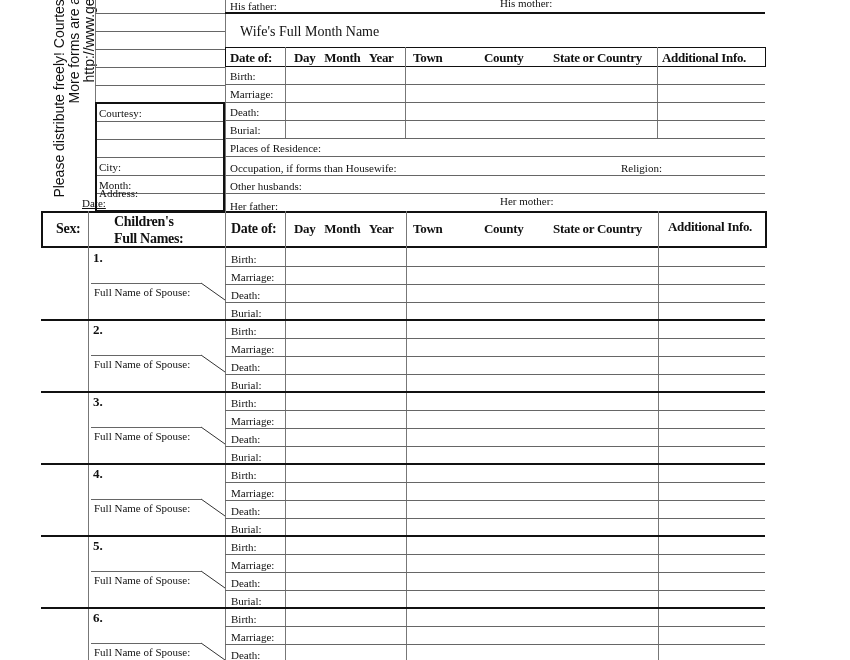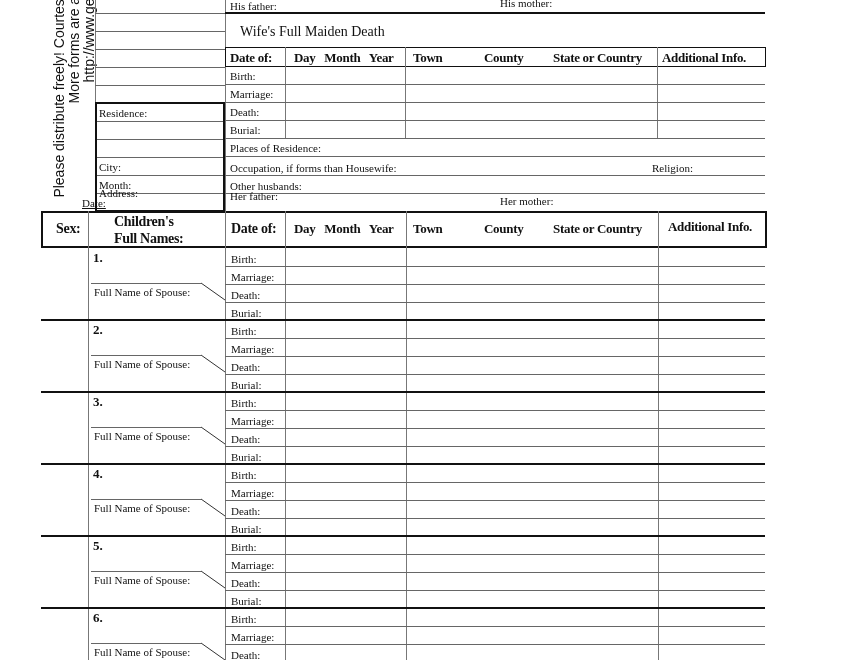--- a/index.html
+++ b/index.html
@@ -32,33 +32,33 @@
   <div class="hl" style="left:95px; top:67px; width:130px;"></div>
   <div class="hl" style="left:95px; top:85px; width:130px;"></div>
 </div>
 
 <div class="box" style="left:95px; top:102px; width:130px; height:110px;"></div>
 <div class="hl" style="left:97px; top:121px; width:126px;"></div>
 <div class="hl" style="left:97px; top:139px; width:126px;"></div>
 <div class="hl" style="left:97px; top:157px; width:126px;"></div>
 <div class="hl" style="left:97px; top:175px; width:126px;"></div>
 <div class="hl" style="left:97px; top:193px; width:126px;"></div>
-<div class="lbl" style="left:99px; top:107px;">Residence:</div>
+<div class="lbl" style="left:99px; top:107px;">Courtesy:</div>
 <div class="lbl" style="left:99px; top:143px;margin-top:44px;">Address:</div>
 <div class="lbl" style="left:99px; top:161px;">City:</div>
 <div class="lbl" style="left:99px; top:179px;">Month:</div>
 <div class="lbl" style="left:82px; top:197px;text-decoration:underline;">Date:</div>
 
 <div class="vl" style="left:225px; top:0; height:212px;"></div>
 
 <div class="lbl" style="left:230px; top:0px;">His father:</div>
 <div class="lbl" style="left:500px; top:-3px;">His mother:</div>
 <div class="hl thick" style="left:225px; top:12px; width:540px;"></div>
 
-<div class="abs" style="left:240px; top:24px; font-size:14px;">Wife's Full Maiden Death</div>
+<div class="abs" style="left:240px; top:24px; font-size:14px;">Wife's Full Month Name</div>
 
 <div class="box" style="left:225px; top:47px; width:541px; height:20px; border-width:1px;"></div>
 <div class="hdr" style="left:230px; top:50px;">Date of:</div>
 <div class="hdr" style="left:294px; top:50px; white-space:pre;">Day   Month   Year</div>
 <div class="hdr" style="left:413px; top:50px;">Town</div>
 <div class="hdr" style="left:484px; top:50px;">County</div>
 <div class="hdr" style="left:553px; top:50px;">State or Country</div>
 <div class="hdr" style="left:662px; top:50px;">Additional Info.</div>
 
 <div class="vl" style="left:285px; top:47px; height:92px;"></div>
@@ -71,23 +71,23 @@
 <div class="hl" style="left:225px; top:138px; width:540px;"></div>
 <div class="hl" style="left:225px; top:156px; width:540px;"></div>
 <div class="hl" style="left:225px; top:175px; width:540px;"></div>
 <div class="hl" style="left:225px; top:193px; width:540px;"></div>
 <div class="lbl" style="left:230px; top:70px;">Birth:</div>
 <div class="lbl" style="left:230px; top:88px;">Marriage:</div>
 <div class="lbl" style="left:230px; top:106px;">Death:</div>
 <div class="lbl" style="left:230px; top:124px;">Burial:</div>
 <div class="lbl" style="left:230px; top:142px;">Places of Residence:</div>
 <div class="lbl" style="left:230px; top:162px;">Occupation, if forms than Housewife:</div>
-<div class="lbl" style="left:652px; top:162px;">Religion:</div>
+<div class="lbl" style="left:621px; top:162px;">Religion:</div>
 <div class="lbl" style="left:230px; top:180px;">Other husbands:</div>
-<div class="lbl" style="left:230px; top:190px;">Her father:</div>
+<div class="lbl" style="left:230px; top:200px;">Her father:</div>
 <div class="lbl" style="left:500px; top:195px;">Her mother:</div>
 
 <div class="box" style="left:41px; top:211px; width:726px; height:37px;"></div>
 <div class="vl" style="left:88px; top:211px; height:37px;"></div>
 <div class="vl" style="left:225px; top:211px; height:449px;"></div>
 <div class="vl" style="left:285px; top:211px; height:449px;"></div>
 <div class="vl" style="left:406px; top:211px; height:449px;"></div>
 <div class="vl" style="left:658px; top:211px; height:449px;"></div>
 <div class="vl" style="left:88px; top:248px; height:412px;"></div>
 <div class="hdr" style="left:56px; top:221px; font-size:14px;">Sex:</div>

